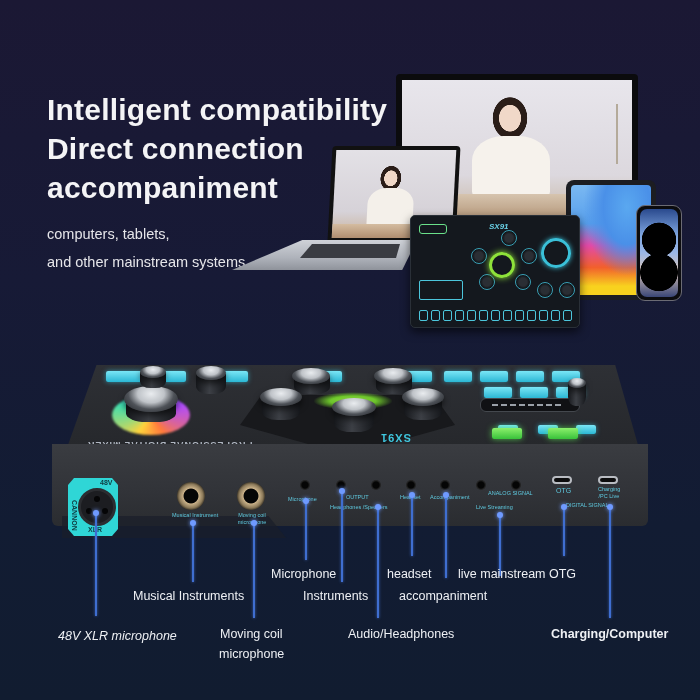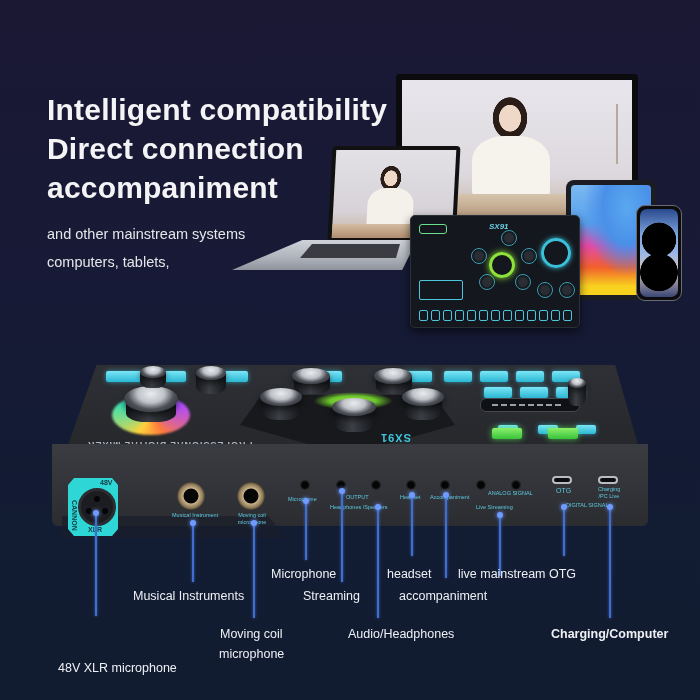--- a/index.html
+++ b/index.html
@@ -69,22 +69,22 @@
 </style>
 </head>
 <body>
 
 <div class="abs headline">
   <div>Intelligent compatibility</div>
   <div>Direct connection</div>
   <div>accompaniment</div>
 </div>
 <div class="abs subtext">
+  <div>computers, tablets,</div>
   <div>and other mainstream systems</div>
-  <div>computers, tablets,</div>
 </div>
 
 <div class="abs monitor">
   <div class="screen">
     <div class="person" style="left:88px;top:14px;width:40px;height:44px;background:radial-gradient(ellipse at 50% 55%, #f0d8c8 0 38%, #2a1d18 40% 60%, transparent 62%);"></div>
     <div class="person" style="left:70px;top:56px;width:78px;height:62px;background:#f6f2ec;border-radius:40% 40% 10% 10%;"></div>
     <div class="abs" style="left:0;bottom:0;width:100%;height:22px;background:linear-gradient(180deg,#d6c4ae,#b89c80);"></div>
     <div class="abs" style="right:14px;top:24px;width:2px;height:60px;background:#b4aa9a;"></div>
   </div>
 </div>
@@ -237,24 +237,24 @@
 <div class="callout-dot" style="left:411px;top:492px;"></div>
 <div class="callout-line" style="left:445px;top:494px;height:84px;"></div>
 <div class="callout-dot" style="left:445px;top:492px;"></div>
 <div class="callout-line" style="left:499px;top:514px;height:62px;"></div>
 <div class="callout-dot" style="left:499px;top:512px;"></div>
 <div class="callout-line" style="left:563px;top:506px;height:50px;"></div>
 <div class="callout-dot" style="left:563px;top:504px;"></div>
 <div class="callout-line" style="left:609px;top:506px;height:112px;"></div>
 <div class="callout-dot" style="left:609px;top:504px;"></div>
 
-<div class="callout-label" style="left:58px;top:658px;">48V XLR microphone</div>
+<div class="callout-label" style="left:58px;top:626px;font-style:italic;">48V XLR microphone</div>
 <div class="callout-label" style="left:133px;top:586px;">Musical Instruments</div>
 <div class="callout-label" style="left:220px;top:624px;">Moving coil</div>
 <div class="callout-label" style="left:219px;top:644px;">microphone</div>
 <div class="callout-label" style="left:271px;top:564px;">Microphone</div>
-<div class="callout-label" style="left:303px;top:586px;">Streaming</div>
+<div class="callout-label" style="left:303px;top:586px;">Instruments</div>
 <div class="callout-label" style="left:320px;top:624px;margin-left:28px;">Audio/Headphones</div>
 <div class="callout-label" style="left:387px;top:564px;">headset</div>
 <div class="callout-label" style="left:399px;top:586px;">accompaniment</div>
 <div class="callout-label" style="left:458px;top:564px;">live mainstream</div>
 <div class="callout-label" style="left:549px;top:564px;">OTG</div>
 <div class="callout-label" style="left:551px;top:624px;font-weight:bold;">Charging/Computer</div>
 
 </body></html>

